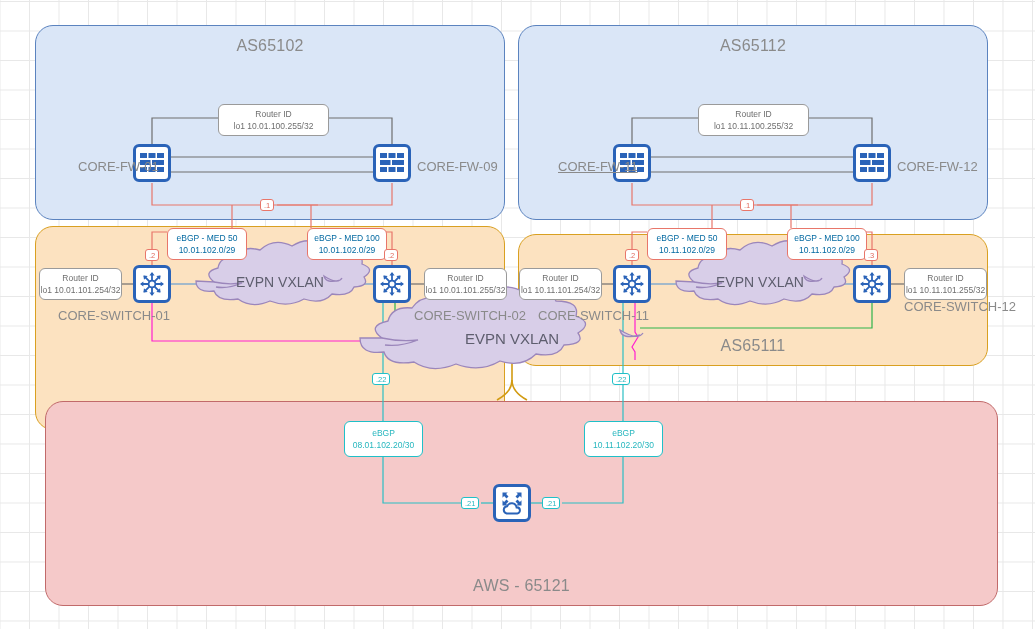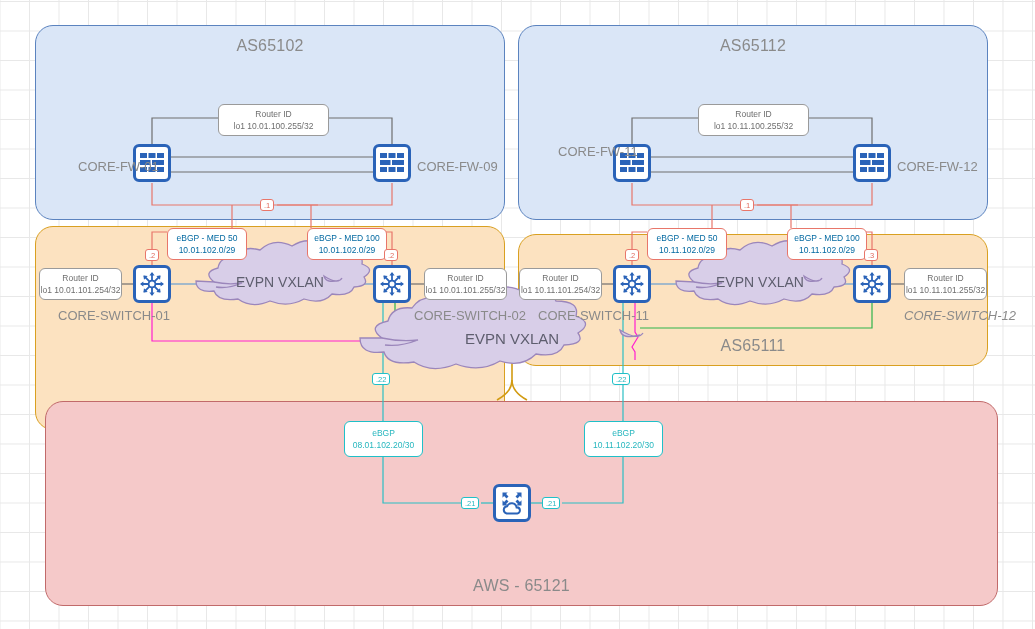--- a/index.html
+++ b/index.html
@@ -226,21 +226,21 @@
             <rect x="17" y="0" width="7" height="5"></rect>
           <rect x="0" y="7" width="10.5" height="5"></rect>
             <rect x="12" y="7" width="12" height="5"></rect>
           <rect x="0" y="14" width="7" height="5"></rect>
             <rect x="8.5" y="14" width="7" height="5"></rect>
             <rect x="17" y="14" width="7" height="5"></rect>
         </g>
       </svg>
     </span>
   </div>
-  <div class="dev-name" style="left:558px;top:144px;">CORE-FW-11</div>
+  <div class="dev-name" style="left:558px;top:159px;text-decoration:underline;">CORE-FW-11</div>
 
   <div class="dev" style="left:853px;top:144px;">
     <span>
       <svg width="24" height="20" viewBox="0 0 24 20">
         <g fill="#2a63b8">
           <rect x="0" y="0" width="7" height="5"></rect>
             <rect x="8.5" y="0" width="7" height="5"></rect>
             <rect x="17" y="0" width="7" height="5"></rect>
           <rect x="0" y="7" width="10.5" height="5"></rect>
             <rect x="12" y="7" width="12" height="5"></rect>
@@ -340,21 +340,21 @@
           <path d="M1,13 l3.4,-2.6 v5.2 z"></path>
             <path d="M25,13 l-3.4,-2.6 v5.2 z"></path>
           <path d="M4.4,4.4 l4.3,0.6 l-3.7,3.7 z"></path>
             <path d="M21.6,21.6 l-4.3,-0.6 l3.7,-3.7 z"></path>
           <path d="M21.6,4.4 l-0.6,4.3 l-3.7,-3.7 z"></path>
             <path d="M4.4,21.6 l0.6,-4.3 l3.7,3.7 z"></path>
         </g>
       </svg>
     </span>
   </div>
-  <div class="dev-name" style="left:904px;top:308px;font-style:italic;">CORE-SWITCH-12</div>
+  <div class="dev-name" style="left:904px;top:299px;">CORE-SWITCH-12</div>
 
   <div class="dev" style="left:493px;top:484px;">
     <span>
       <svg width="26" height="24" viewBox="0 0 26 24">
         <g fill="#2a63b8">
           <path d="M3.5,1.5 l5.2,0 l-1.6,1.6 l2.4,2.4 l-2,2 l-2.4,-2.4 l-1.6,1.6 z"></path>
           <path d="M22.5,1.5 l0,5.2 l-1.6,-1.6 l-2.4,2.4 l-2,-2 l2.4,-2.4 l-1.6,-1.6 z"></path>
           <path d="M3.5,14.5 l0,-5.2 l1.6,1.6 l2.4,-2.4 l2,2 l-2.4,2.4 l1.6,1.6 z"></path>
           <path d="M22.5,14.5 l-5.2,0 l1.6,-1.6 l-2.4,-2.4 l2,-2 l2.4,2.4 l1.6,-1.6 z"></path>
         </g>

